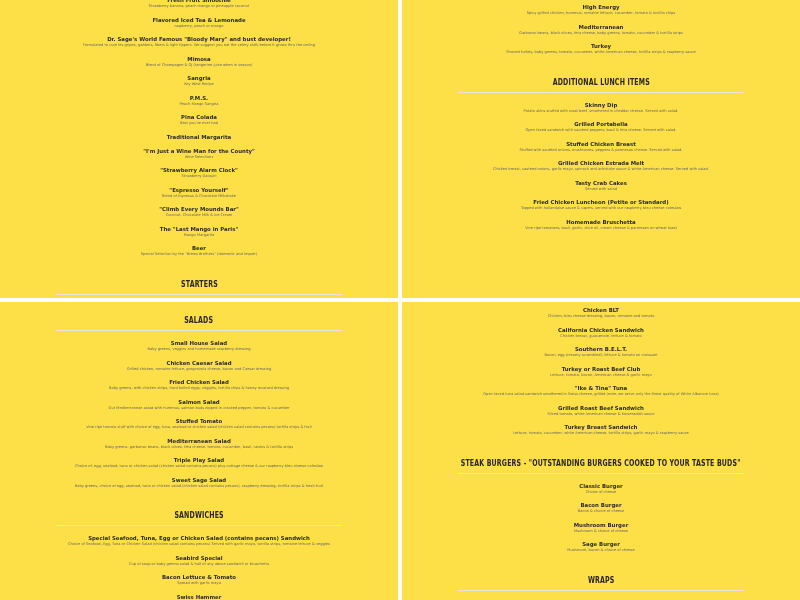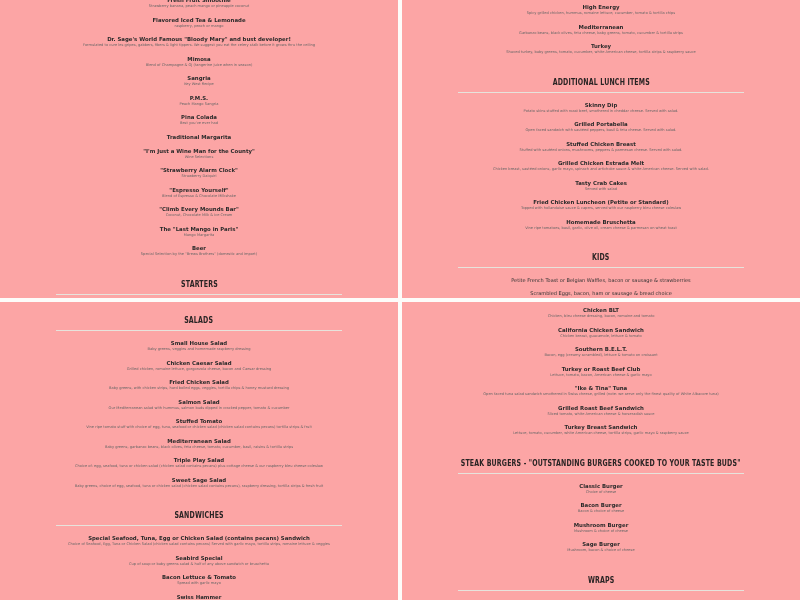--- a/index.html
+++ b/index.html
@@ -1,21 +1,21 @@
 <!DOCTYPE html>
 <html><head>
 <meta charset="utf-8">
 <style>
   * { box-sizing: border-box; margin: 0; padding: 0; }
   html, body { width: 800px; height: 600px; overflow: hidden; background: #fdfcfa; }
   body { font-family: "DejaVu Sans", sans-serif; color: #333; }
   .grid { position: relative; width: 800px; height: 600px; }
   .pane {
     position: absolute; width: 398px; height: 298px; overflow: hidden;
-    background: #fca5a5;
+    background: #fde047;
   }
   .pane.tl { left: 0; top: 0; }
   .pane.tr { left: 402px; top: 0; }
   .pane.bl { left: 0; top: 302px; }
   .pane.br { left: 402px; top: 302px; }
   .content { position: absolute; left: 0; width: 100%; text-align: center; }
   .item { margin-bottom: 6px; }
   .item-name {
     font-size: 5.4px; line-height: 8px; color: #2b2b2b; font-weight: 600;
     white-space: nowrap;
@@ -144,27 +144,20 @@
         <div class="item">
             <div class="item-name">Fried Chicken Luncheon (Petite or Standard)</div>
             <div class="item-desc">Topped with hollandaise sauce &amp; capers, served with our raspberry bleu cheese coleslaw</div>
           </div>
         <div class="item">
             <div class="item-name">Homemade Bruschetta</div>
             <div class="item-desc">Vine ripe tomatoes, basil, garlic, olive oil, cream cheese &amp; parmesan on wheat toast</div>
           </div>
       </div>
 
-      <div class="section">
-        <div class="section-title">Kids</div>
-        <div class="rule"></div>
-        <div class="kids-line">Petite French Toast or Belgian Waffles, bacon or sausage &amp; strawberries</div>
-        <div class="kids-line">Scrambled Eggs, bacon, ham or sausage &amp; bread choice</div>
-        
-      </div>
     </div>
   </div>
 
   <div class="pane bl">
     <div class="content" style="top:2px;">
       <div class="section" style="margin-top:4px;">
         <div class="section-title">Salads</div>
         <div class="rule"></div>
         <div class="item">
             <div class="item-name">Small House Salad</div>

